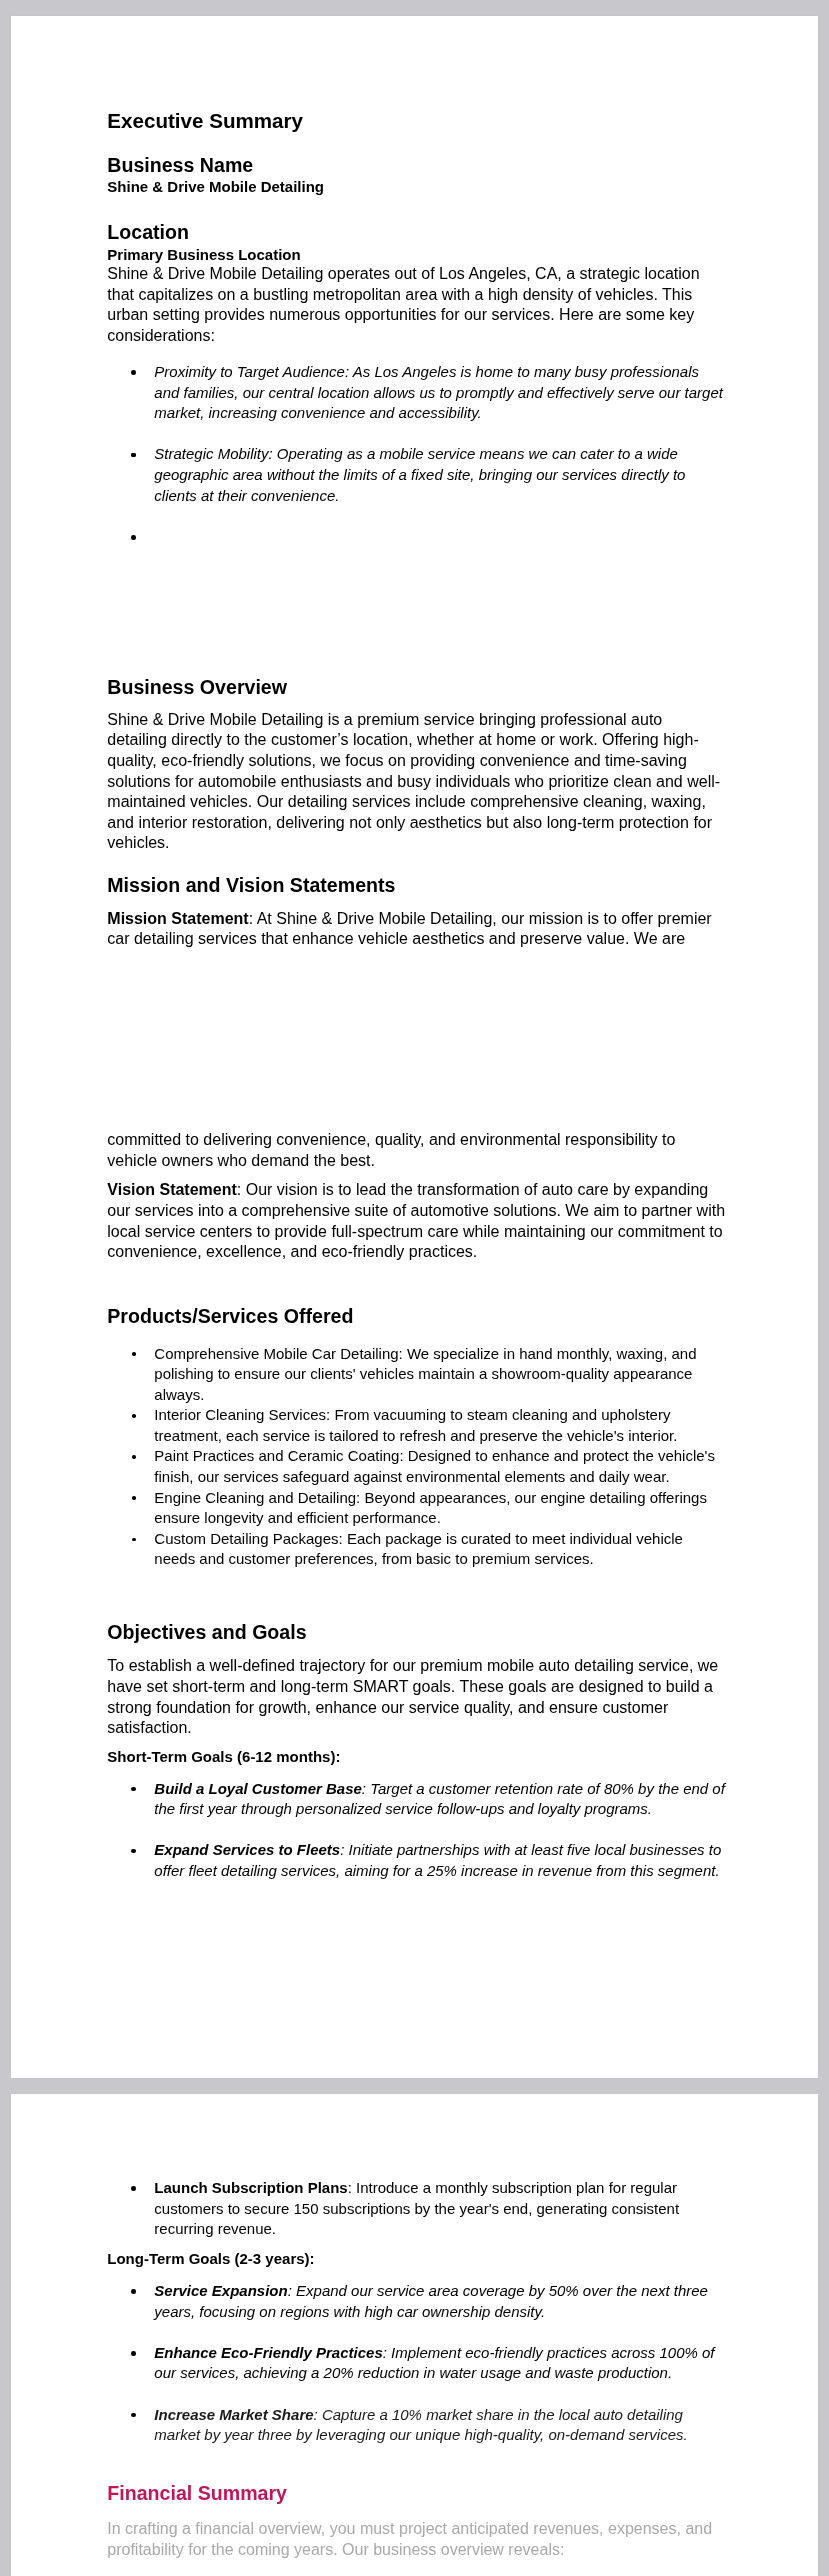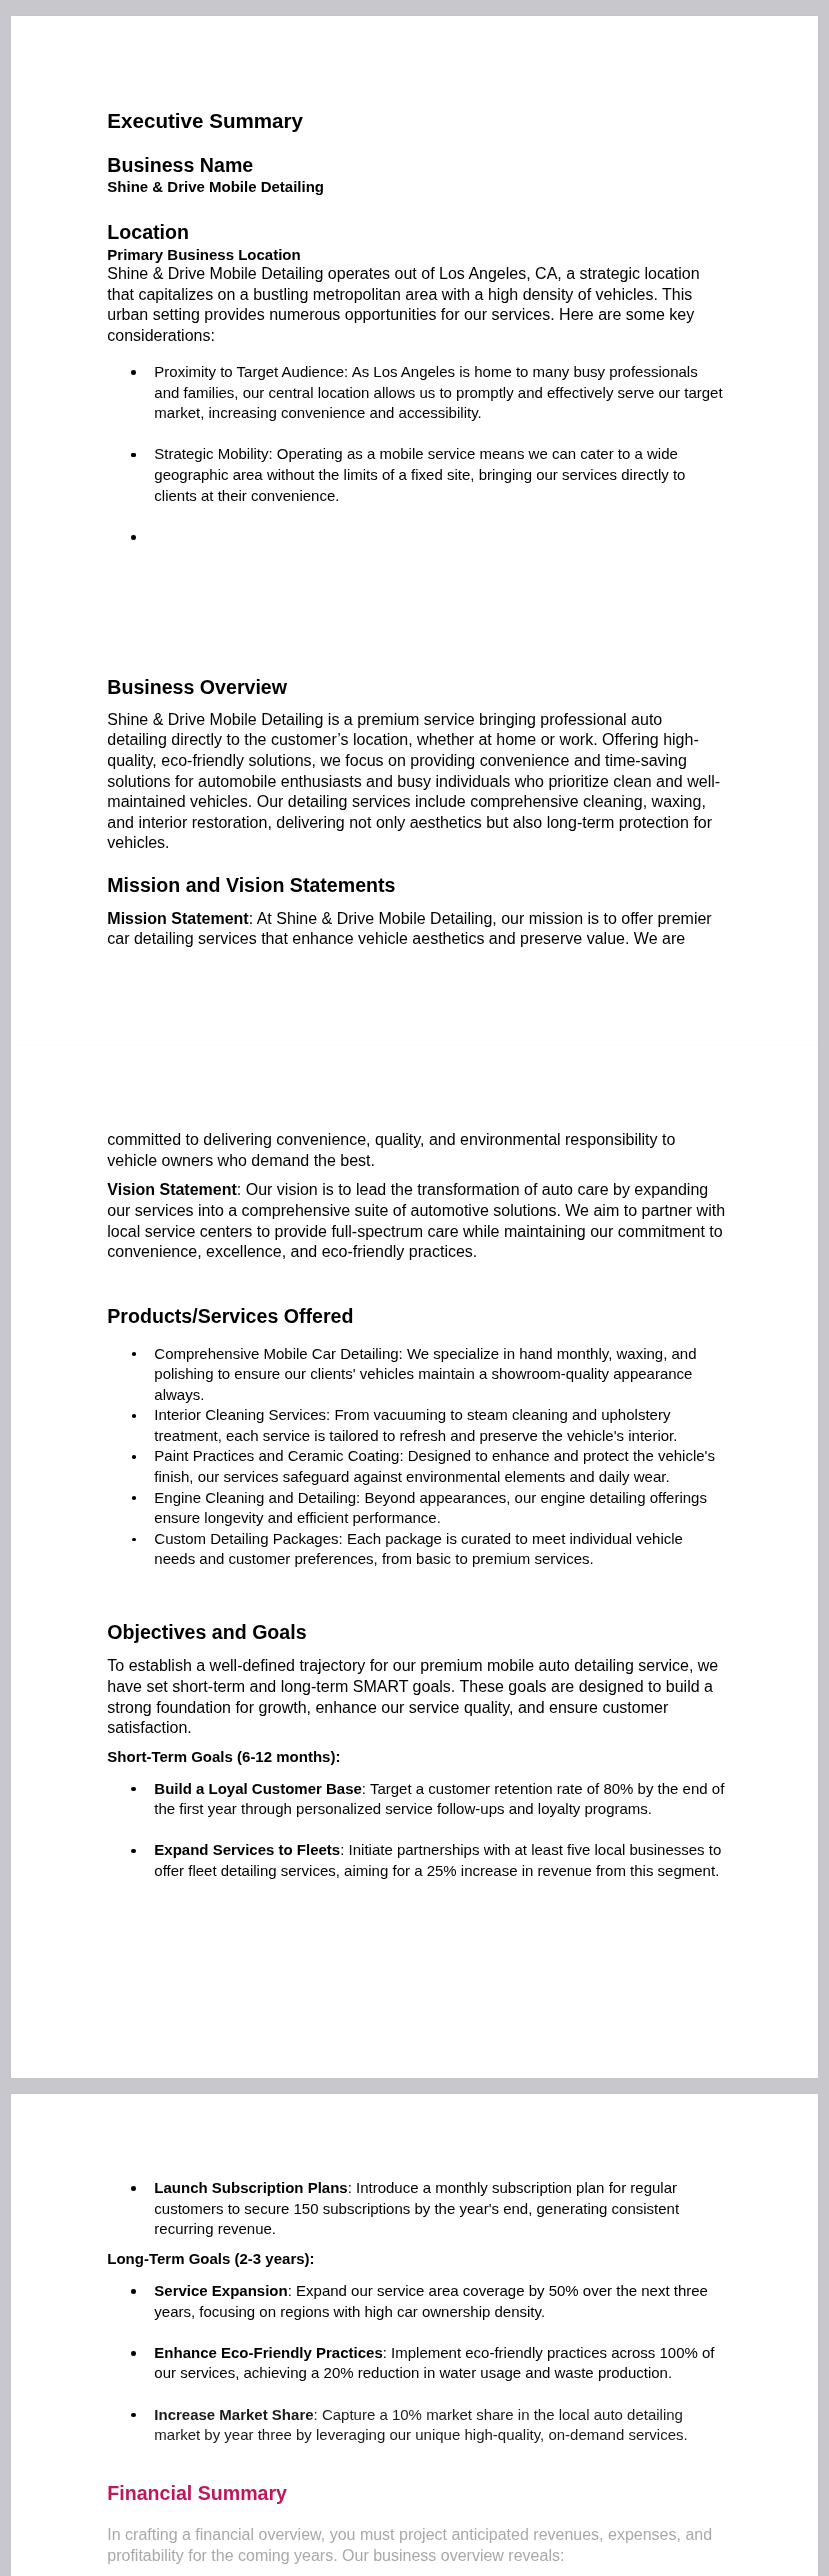--- a/index.html
+++ b/index.html
@@ -22,21 +22,21 @@
   .h2 { font-weight: bold; font-size: 19.6px; line-height: 23px; margin: 0; }
   .h3 { font-weight: bold; font-size: 15px; line-height: 18.5px; margin: 0; }
   .p  { font-size: 16px; line-height: 20.6px; margin: 0; }
   ul.bl { list-style: none; margin: 0; padding: 0; }
   ul.bl li { position: relative; padding-left: 47px; font-size: 15px; line-height: 20.6px; }
   ul.bl li .dot {
     position: absolute; left: 24px; top: 8.2px;
     width: 4.6px; height: 4.6px; border-radius: 50%; background: #000;
   }
   ul.bl.small-dot li .dot { width: 3.6px; height: 3.6px; left: 25px; top: 8.8px; }
-  ul.bl.spaced li { margin-bottom: 20.6px; }
+  ul.bl.spaced li { margin-bottom: 20.6px; font-style: italic; }
   ul.bl.tight li { margin-bottom: 0; }
   b { font-weight: bold; }
   .fade-text { color: #be185d; }
   .fade-more { color: #a9a9a9; }
   .fade-most { color: #d6d6d6; }
 </style>
 </head>
 <body>
 
 <div class="page" style="top:15.5px; height:1032px;">
@@ -115,20 +115,20 @@
     <div class="h3" style="margin-top:10.3px;">Long-Term Goals (2-3 years):</div>
     <ul class="bl spaced" style="margin-top:12.4px;">
       <li><span class="dot"></span><b>Service Expansion</b><span>: Expand our service area coverage by 50% over the next three years, focusing on regions with high car ownership density.</span></li>
       <li><span class="dot"></span><b>Enhance Eco-Friendly Practices</b><span>: Implement eco-friendly practices across 100% of our services, achieving a 20% reduction in water usage and waste production.</span></li>
       <li style="color:#1a1a1a;"><span class="dot"></span><b>Increase Market Share</b><span>: Capture a 10% market share in the local auto detailing market by year three by leveraging our unique high-quality, on-demand services.</span></li>
     </ul>
   </div>
 
   <div class="blk" style="top:388px;">
     <h2 class="h2 fade-text">Financial Summary</h2>
-    <p class="p fade-more" style="margin-top:20px;">In crafting a financial overview, you must project anticipated revenues, expenses, and profitability for the coming years. Our business overview reveals:</p>
+    <p class="p fade-more" style="margin-top:14px;">In crafting a financial overview, you must project anticipated revenues, expenses, and profitability for the coming years. Our business overview reveals:</p>
     <ul class="bl fade-most" style="margin-top:15.5px;">
       <li><b>Year 1:</b></li>
     </ul>
   </div>
 
 </div>
 
 
 </body></html>

